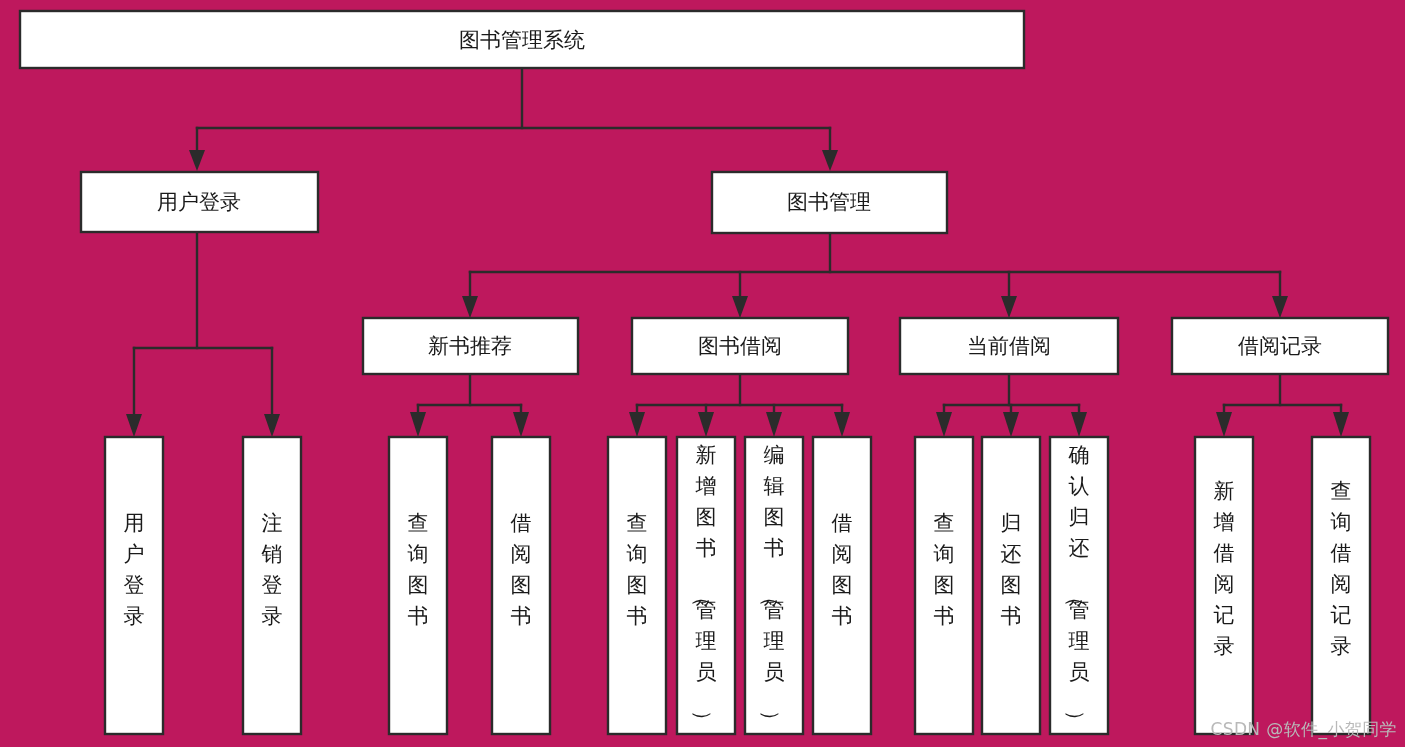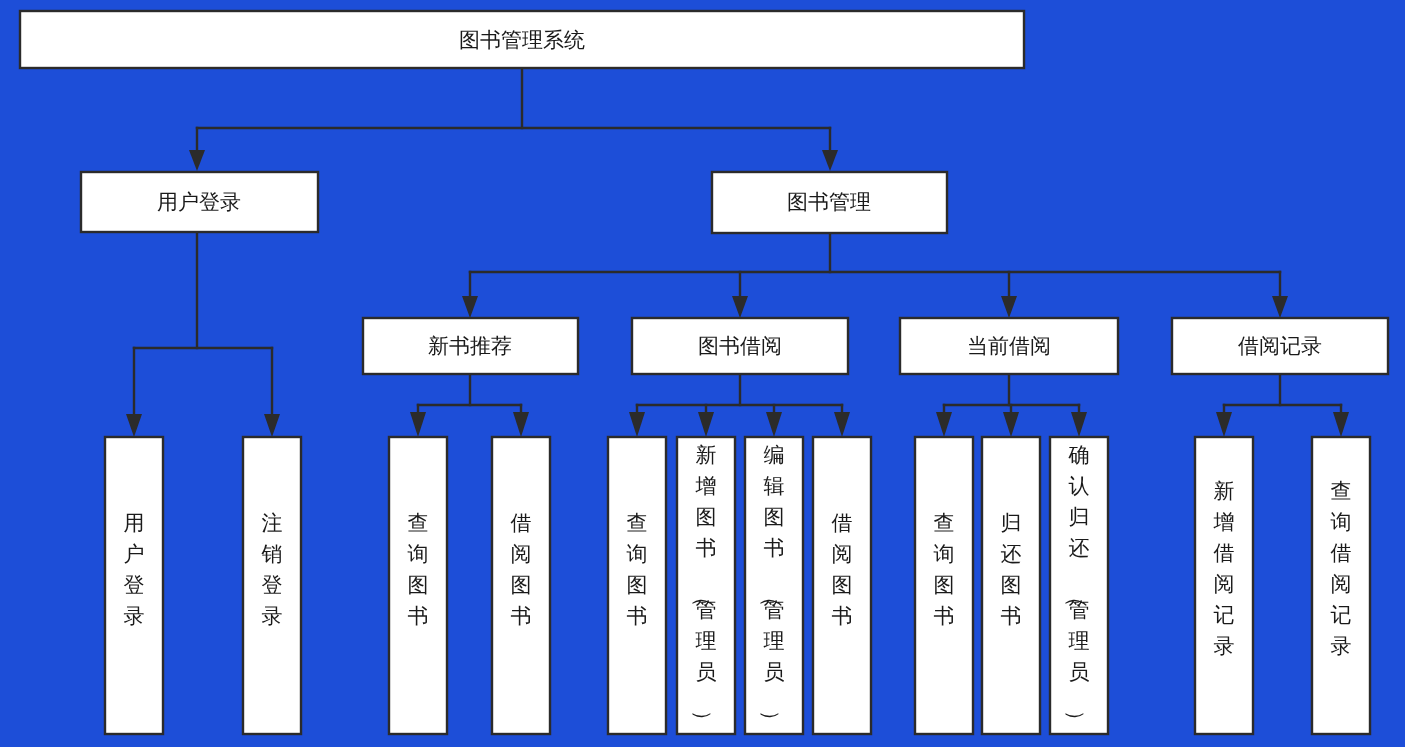--- a/index.html
+++ b/index.html
@@ -11,21 +11,21 @@
     width: 1405px;
     height: 747px;
     font-family: "DejaVu Sans", "Liberation Sans", sans-serif;
     overflow: hidden;
     position: relative;
   }
   #diagram-root {
     position: relative;
     width: 1405px;
     height: 747px;
-    background: #1d4ed8;
+    background: #be185d;
   }
   svg#tree-svg {
     position: absolute;
     left: 0;
     top: 0;
     width: 1405px;
     height: 747px;
     display: block;
   }
   .node-box {
@@ -224,13 +224,14 @@
       <rect class="node-box" x="1195" y="437" width="58" height="297"></rect>
       <text class="node-label-v vtext" x="1224" y="498"><tspan x="1224" y="498">新</tspan><tspan x="1224" y="529">增</tspan><tspan x="1224" y="560">借</tspan><tspan x="1224" y="591">阅</tspan><tspan x="1224" y="622">记</tspan><tspan x="1224" y="653">录</tspan></text>
     </g>
     <g>
       <rect class="node-box" x="1312" y="437" width="58" height="297"></rect>
       <text class="node-label-v vtext" x="1341" y="498"><tspan x="1341" y="498">查</tspan><tspan x="1341" y="529">询</tspan><tspan x="1341" y="560">借</tspan><tspan x="1341" y="591">阅</tspan><tspan x="1341" y="622">记</tspan><tspan x="1341" y="653">录</tspan></text>
     </g>
 
   </svg>
 
+  <div class="watermark">CSDN @软件_小贺同学</div>
 </div>
 
 </body></html>

